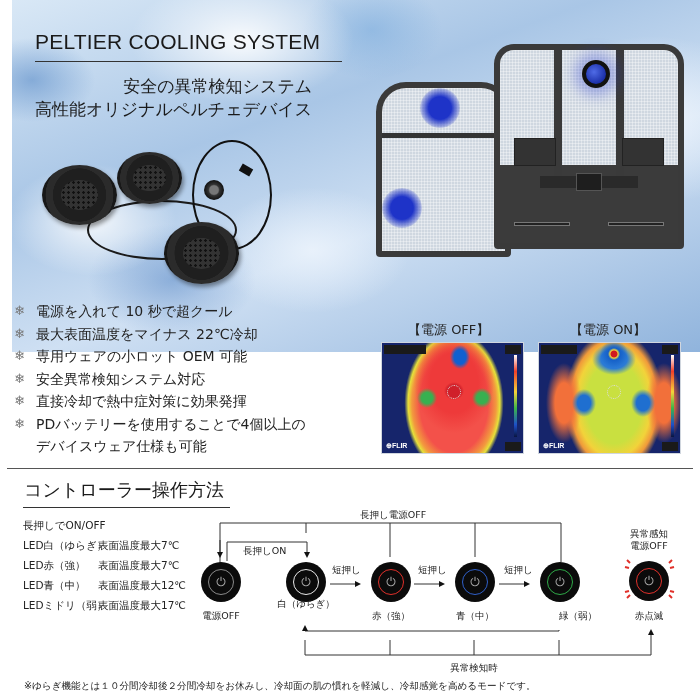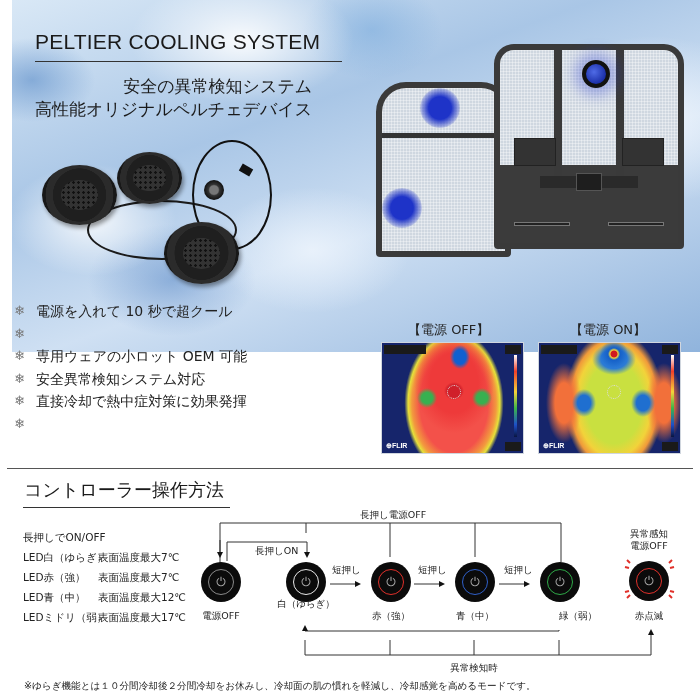--- a/index.html
+++ b/index.html
@@ -99,21 +99,21 @@
   .thermal .flir { position: absolute; left: 4px; bottom: 3px; color: #fff; font-size: 7px; font-weight: bold; font-family: "Liberation Sans", sans-serif; }
   .thermal .reticle { position: absolute; width: 14px; height: 14px; border: 1px dotted #ddd; border-radius: 50%; }
 
   
   .sep { position: absolute; left: 7px; top: 468px; width: 686px; height: 1px; background: #555; }
 
   
   .ctrl-title { position: absolute; left: 24px; top: 478px; font-size: 18px; color: #1a1a1a; }
   .ctrl-rule { position: absolute; left: 23px; top: 507px; width: 207px; height: 1px; background: #333; }
 
-  .legend { position: absolute; left: 23px; top: 527px; font-size: 10.5px; color: #222; }
+  .legend { position: absolute; left: 23px; top: 515px; font-size: 10.5px; color: #222; }
   .legend .row { height: 20px; line-height: 20px; display: flex; white-space: nowrap; }
   .legend .row .l { width: 75px; }
   .legend .row.first .l { width: auto; }
 
   .diagram { position: absolute; left: 0; top: 0; width: 700px; height: 506px; pointer-events: none; }
   .diagram svg { position: absolute; left: 0; top: 0; }
   .diagram * { pointer-events: auto; }
 
   .btn { position: absolute; width: 40px; height: 40px; margin-left: -20px; margin-top: -20px; border-radius: 50%; background: #0b0b0b; }
   .btn .ring { position: absolute; left: 7px; top: 7px; width: 26px; height: 26px; border-radius: 50%; border: 1.5px solid #888; }
@@ -170,35 +170,38 @@
   </div>
 </div>
 
 <div class="features">
   <div class="feature">
       <span class="flake">❄</span>
       <span class="ftext">電源を入れて 10 秒で超クール</span>
     </div>
   <div class="feature">
       <span class="flake">❄</span>
+      <span class="ftext">最大表面温度をマイナス 22℃冷却</span>
     </div>
   <div class="feature">
       <span class="flake">❄</span>
       <span class="ftext">専用ウェアの小ロット OEM 可能</span>
     </div>
   <div class="feature">
       <span class="flake">❄</span>
       <span class="ftext">安全異常検知システム対応</span>
     </div>
   <div class="feature">
       <span class="flake">❄</span>
       <span class="ftext">直接冷却で熱中症対策に効果発揮</span>
     </div>
   <div class="feature">
       <span class="flake">❄</span>
+      <span class="ftext">PDバッテリーを使用することで4個以上の
+デバイスウェア仕様も可能</span>
     </div>
 </div>
 
 <div class="thermal-label" style="left:408px;top:321px;">【電源 OFF】</div>
 <div class="thermal-label" style="left:570px;top:321px;">【電源 ON】</div>
 
 <div class="thermal off">
   <div class="blackbox" style="left:2px;top:2px;width:42px;height:9px;"></div>
   <div class="blackbox" style="right:2px;top:2px;width:16px;height:9px;"></div>
   <div class="blackbox" style="right:2px;bottom:2px;width:16px;height:9px;"></div>
@@ -279,21 +282,21 @@
       <line x1="625" y1="567" x2="629" y2="568"></line>
       <line x1="674" y1="567" x2="670" y2="568"></line>
       <line x1="627" y1="598" x2="630" y2="595"></line>
       <line x1="672" y1="598" x2="669" y2="595"></line>
       <line x1="625" y1="592" x2="629" y2="591"></line>
       <line x1="674" y1="592" x2="670" y2="591"></line>
     </g>
   </svg>
 
   <div class="alabel" style="left:360px;top:509px;">長押し電源OFF</div>
-  <div class="alabel" style="left:255px;top:545px;">長押しON</div>
+  <div class="alabel" style="left:243px;top:545px;">長押しON</div>
   <div class="alabel" style="left:332px;top:564px;">短押し</div>
   <div class="alabel" style="left:418px;top:564px;">短押し</div>
   <div class="alabel" style="left:504px;top:564px;">短押し</div>
   <div class="dlabel" style="left:649px;top:528px;">異常感知</div>
   <div class="dlabel" style="left:649px;top:540px;">電源OFF</div>
   <div class="dlabel" style="left:474px;top:662px;">異常検知時</div>
 
   <div class="btn" style="left:221px;top:582px;">
     <div class="ring" style="border-color:#8a8a8a;"></div>
     <div class="pw">⏻</div>

